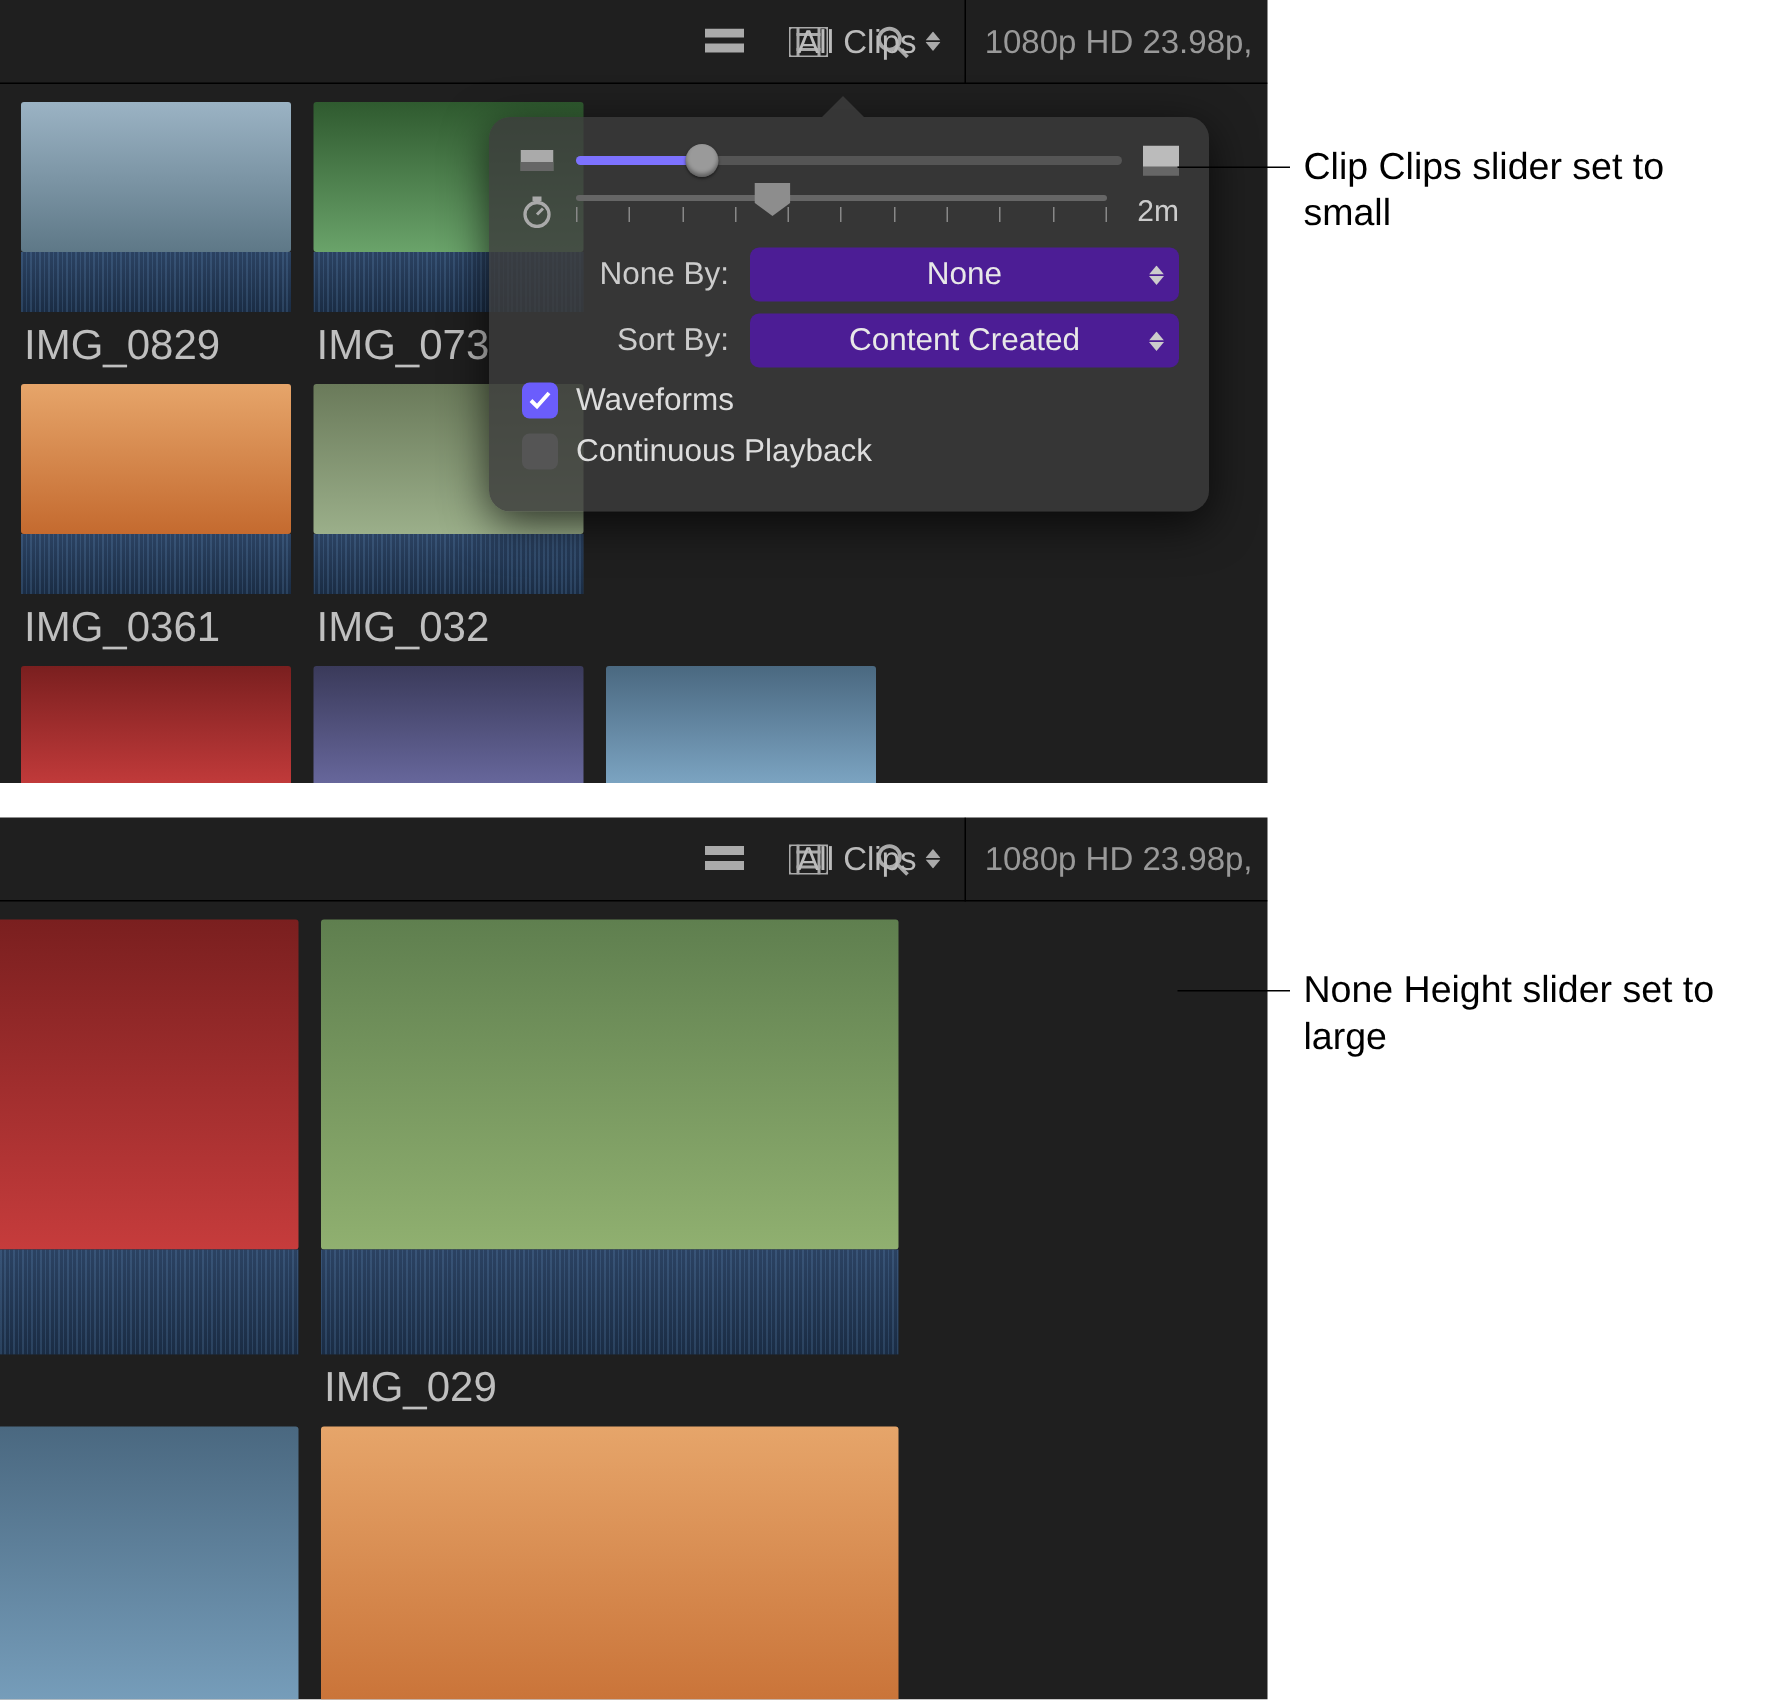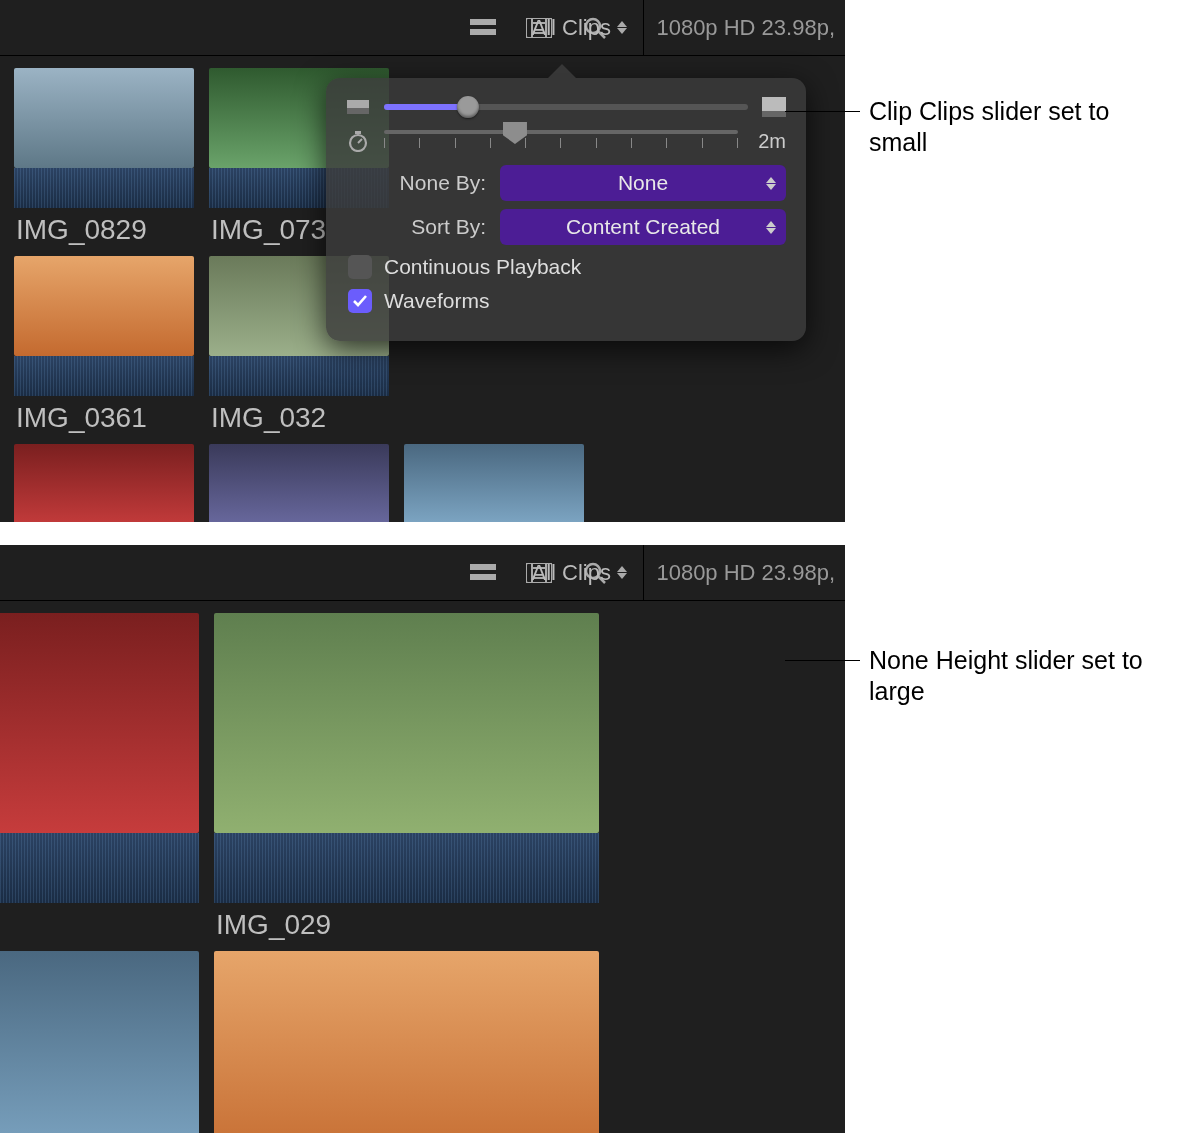--- a/index.html
+++ b/index.html
@@ -345,32 +345,32 @@
               <polygon points="5,0 10,6 0,6" fill="#ccc"></polygon>
             </svg>
           <svg width="10" height="6">
               <polygon points="0,0 10,0 5,6" fill="#ccc"></polygon>
             </svg>
         </span>
       </div>
     </div>
 
     <div class="check-row">
-      <span class="cbox">
-        
-      </span>
-      <span>Continuous Playback</span>
-    </div>
-    <div class="check-row">
       <span class="cbox checked">
         <svg width="16" height="16">
             <polyline points="2,8 6,12 14,3" fill="none" stroke="#fff" stroke-width="2.6"></polyline>
           </svg>
       </span>
       <span>Waveforms</span>
+    </div>
+    <div class="check-row">
+      <span class="cbox">
+        
+      </span>
+      <span>Continuous Playback</span>
     </div>
   </div>
 </div>
 
 <div class="callout-line" style="top:111px; left:785px; width:75px;"></div>
 <div class="callout-text" style="top:96px; left:869px">Clip Clips slider set to small</div>
 
 <div class="panel panel-2">
   <div class="toolbar">
     <div class="toolbar-left">

